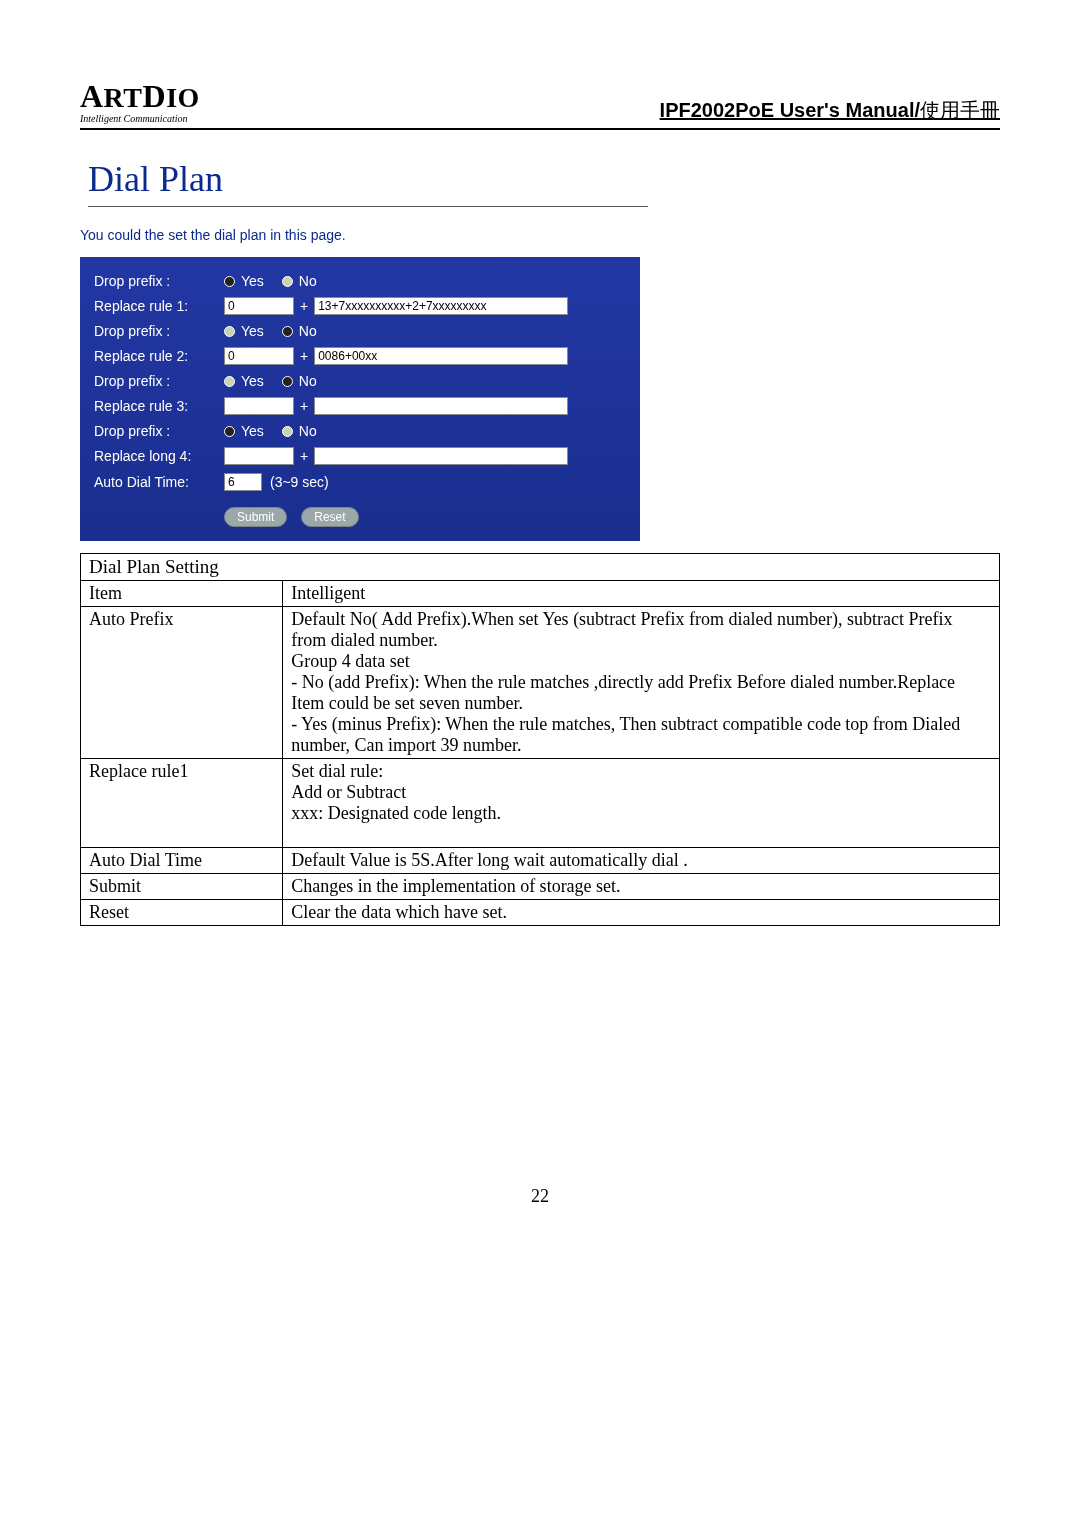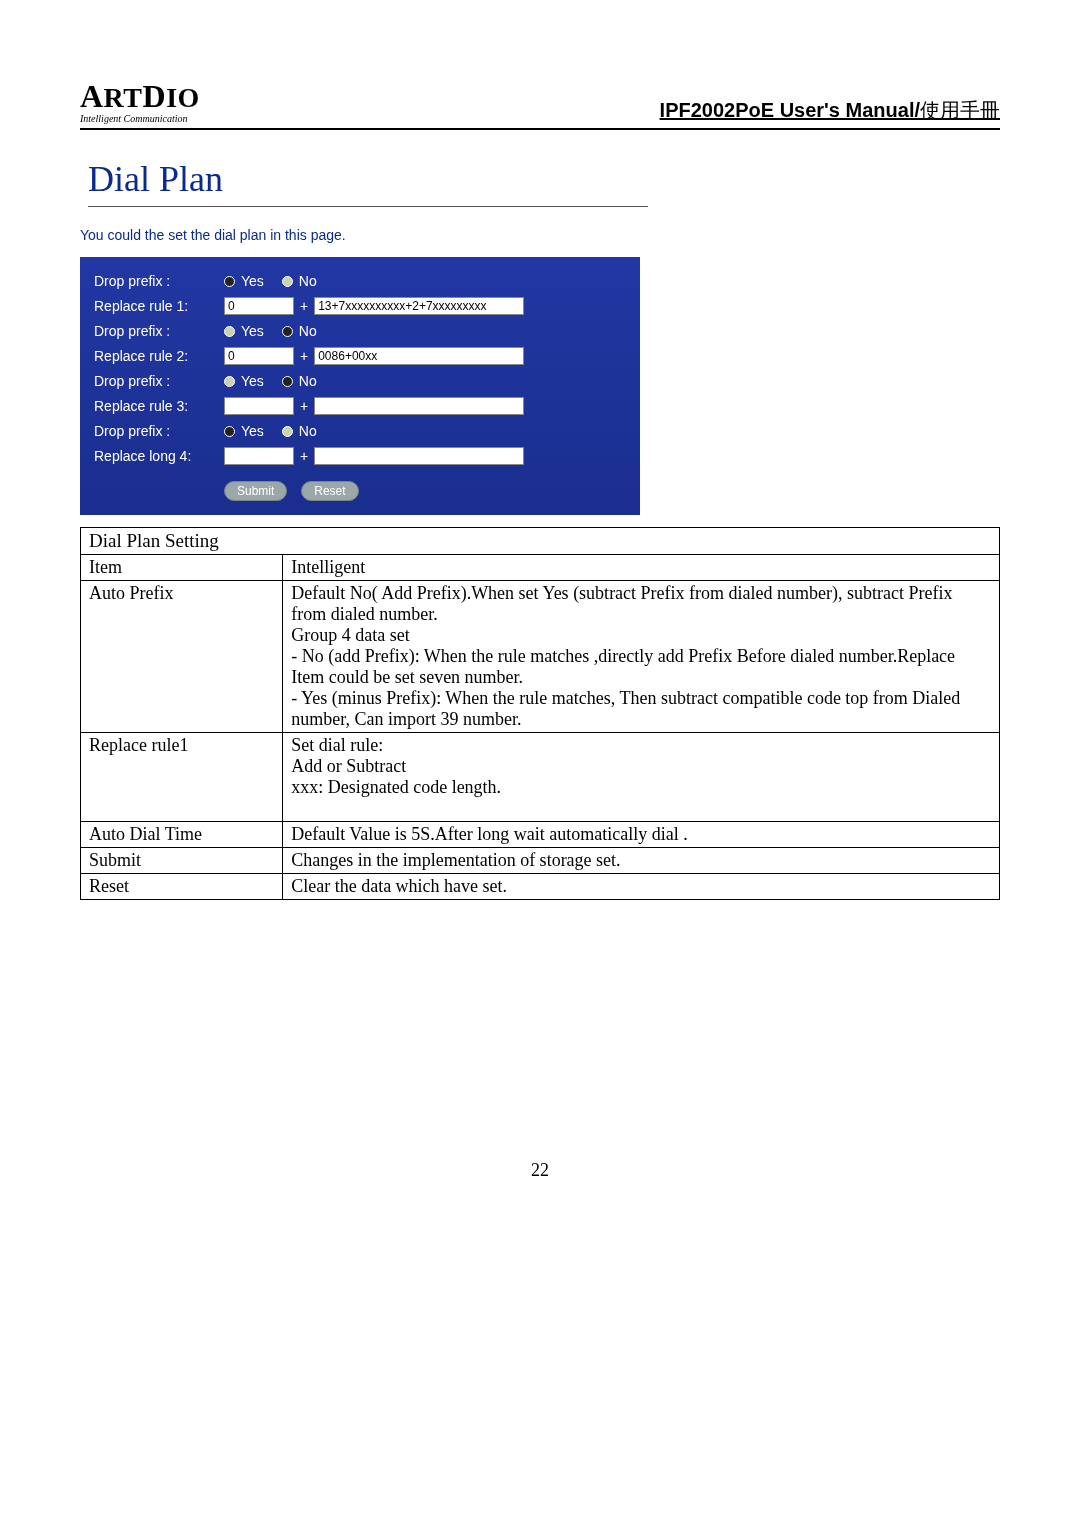--- a/index.html
+++ b/index.html
@@ -92,21 +92,21 @@
     background: #fff;
     color: #000;
     font-size: 12px;
     font-family: Arial, sans-serif;
     border: 1px solid #888;
     padding: 1px 3px;
     box-sizing: border-box;
   }
   .txt-narrow { width: 70px; }
   .txt-narrow2 { width: 38px; }
-  .txt-wide { width: 210px; }
+  .txt-wide { width: 254px; }
   .plus { margin: 0 6px; }
   .hint { margin-left: 8px; }
   .btn-row { margin-top: 16px; padding-left: 130px; }
   .pill-btn {
     display: inline-block;
     background: #9ca7a9;
     color: #fff;
     font-size: 12px;
     font-family: Arial, sans-serif;
     padding: 2px 12px;
@@ -226,20 +226,25 @@
         </span>
     </div>
 
     <div class="form-row">
       <span class="form-label">Replace long 4:</span>
       <input class="txt-input txt-narrow" value="" style="">
       <span class="plus">+</span>
       <input class="txt-input txt-wide" value="" style="">
     </div>
 
+    <div class="form-row">
+      <span class="form-label">Auto Dial Time:</span>
+      <input class="txt-input txt-narrow2" value="6" style="">
+      <span class="hint">(3~9 sec)</span>
+    </div>
 
     <div class="btn-row">
       <span class="pill-btn">Submit</span>
       <span class="pill-btn">Reset</span>
     </div>
   </div>
 
   <table class="setting-tbl">
     <tbody>
         <tr class="setting-title">

